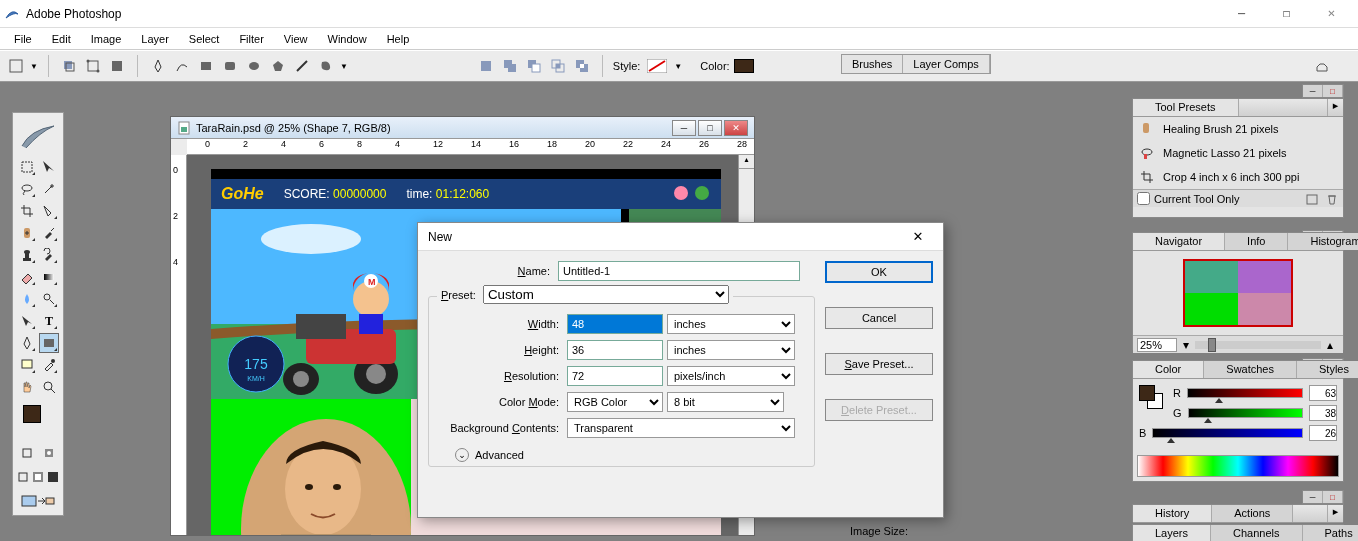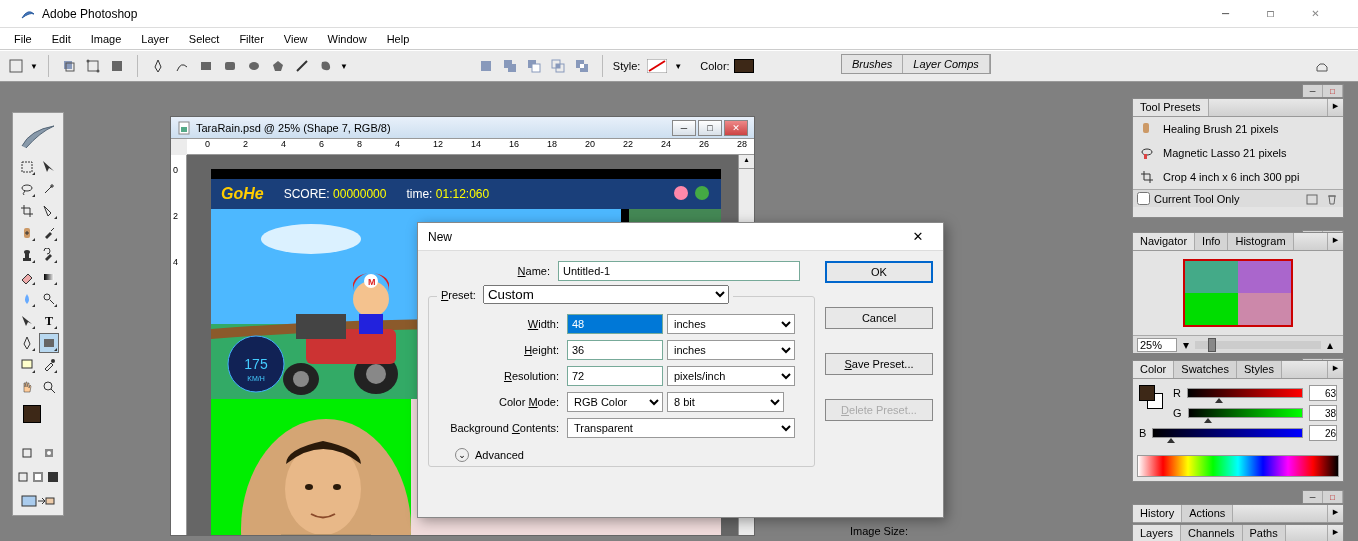--- a/index.html
+++ b/index.html
@@ -1,19 +1,19 @@
 <!DOCTYPE html>
 <html><head>
 <meta charset="utf-8">
 <style>
 * { margin:0; padding:0; box-sizing:border-box; }
 body { font-family:"Segoe UI",Tahoma,sans-serif; font-size:11px; background:#808080; width:1358px; height:541px; overflow:hidden; position:relative; }
 
 
-.titlebar { height:28px; background:#fff; display:flex; align-items:center; padding:0 20px; border-bottom:1px solid #ddd; }
+.titlebar { height:28px; background:#fff; display:flex; align-items:center; padding:0 4px; border-bottom:1px solid #ddd; }
 .titlebar svg { width:16px; height:16px; margin-right:6px; }
 .titlebar .ttl { flex:1; font-size:12px; color:#000; }
 .winctl { display:flex; gap:0; }
 .winctl div { width:45px; height:28px; display:flex; align-items:center; justify-content:center; font-size:10px; color:#000; cursor:pointer; }
 
 
 .menubar { height:22px; background:#fff; display:flex; align-items:center; padding:0 4px; border-bottom:1px solid #ccc; }
 .menubar span { padding:3px 10px; cursor:pointer; }
 
 
@@ -69,21 +69,21 @@
 .dialog .btns { width:108px; display:flex; flex-direction:column; gap:24px; }
 .dialog .btns button { height:22px; border:1px solid #888; background:#e8e8e8; cursor:pointer; font-size:11px; }
 .dialog .btns button.primary { border:2px solid #0066cc; }
 .dialog .btns button:disabled { color:#aaa; }
 .dialog .isize { text-align:center; margin-top:80px; font-size:11px; }
 .adv { display:flex; align-items:center; gap:6px; margin-top:10px; margin-left:18px; }
 
 
 .rpanel { position:absolute; background:#e4e4e4; border:1px solid #888; font-size:11px; }
 .ptitle { height:18px; background:linear-gradient(#e8e8e8,#d0d0d0); border-bottom:1px solid #999; display:flex; }
-.ptab { padding:2px 7px; border-right:1px solid #aaa; background:#d4d4d4; cursor:pointer; }
+.ptab { padding:2px 22px; border-right:1px solid #aaa; background:#d4d4d4; cursor:pointer; }
 .ptab.act { background:#e4e4e4; }
 .ptitle .pright { margin-left:auto; display:flex; }
 .ptitle .pright div { width:16px; text-align:center; cursor:pointer; border-left:1px solid #aaa; }
 .plist div { padding:4px 6px; display:flex; align-items:center; gap:8px; cursor:pointer; }
 .pfoot { height:18px; border-top:1px solid #aaa; background:#dcdcdc; display:flex; align-items:center; padding:0 4px; }
 
 
 .palrow { position:absolute; right:0; top:82px; height:20px; display:flex; background:#d0d0d0; border:1px solid #999; }
 .palrow .tab { padding:3px 10px; border-right:1px solid #aaa; cursor:pointer; background:#e4e4e4; }
 
@@ -241,21 +241,21 @@
   <span>Color:</span>
   <span class="swatch" style="background:#3d2817"></span>
   <div style="flex:1"></div>
   <div class="tbtn" style="margin-right:20px">
       <svg class="toolico" viewBox="0 0 14 14">
         <path d="M2 8 L5 5 L9 5 L12 8 L12 12 L2 12 Z" fill="none" stroke="#555"></path>
       </svg>
     </div>
 </div>
 
-<div class="palrow" style="left:841px;top:54px;right:auto;font-style:italic;">
+<div class="palrow" style="left:841px;top:54px;right:auto;">
   <div class="tab">Brushes</div>
   <div class="tab">Layer Comps</div>
 </div>
 
 <div class="toolbox">
   <div class="brush">
       <svg width="40" height="30">
         <path d="M4 24 Q12 8 36 4 Q22 10 8 26" fill="#89a" stroke="#567"></path>
       </svg>
     </div>

